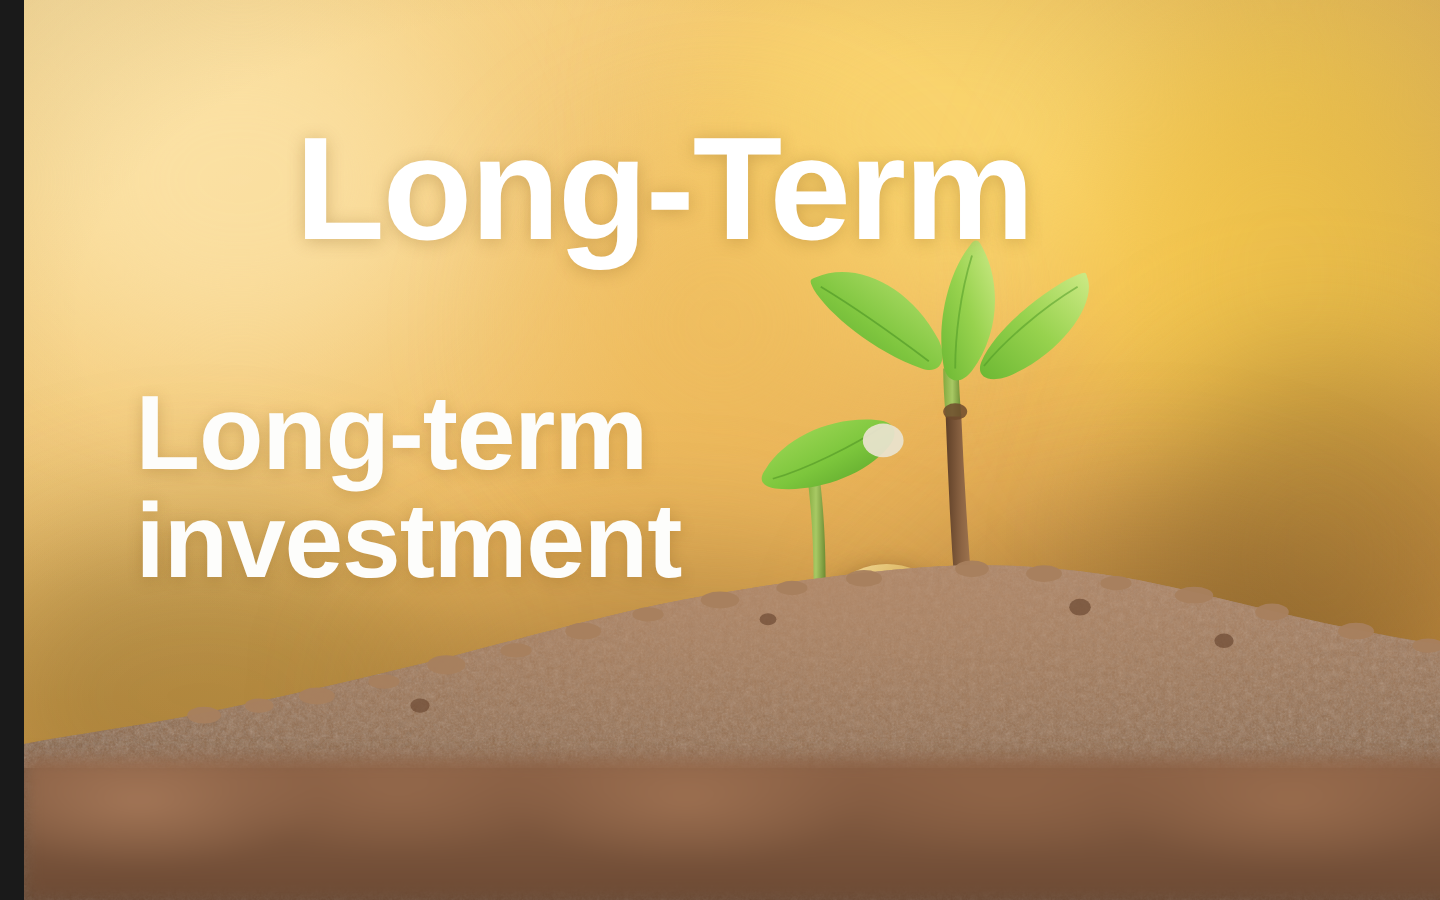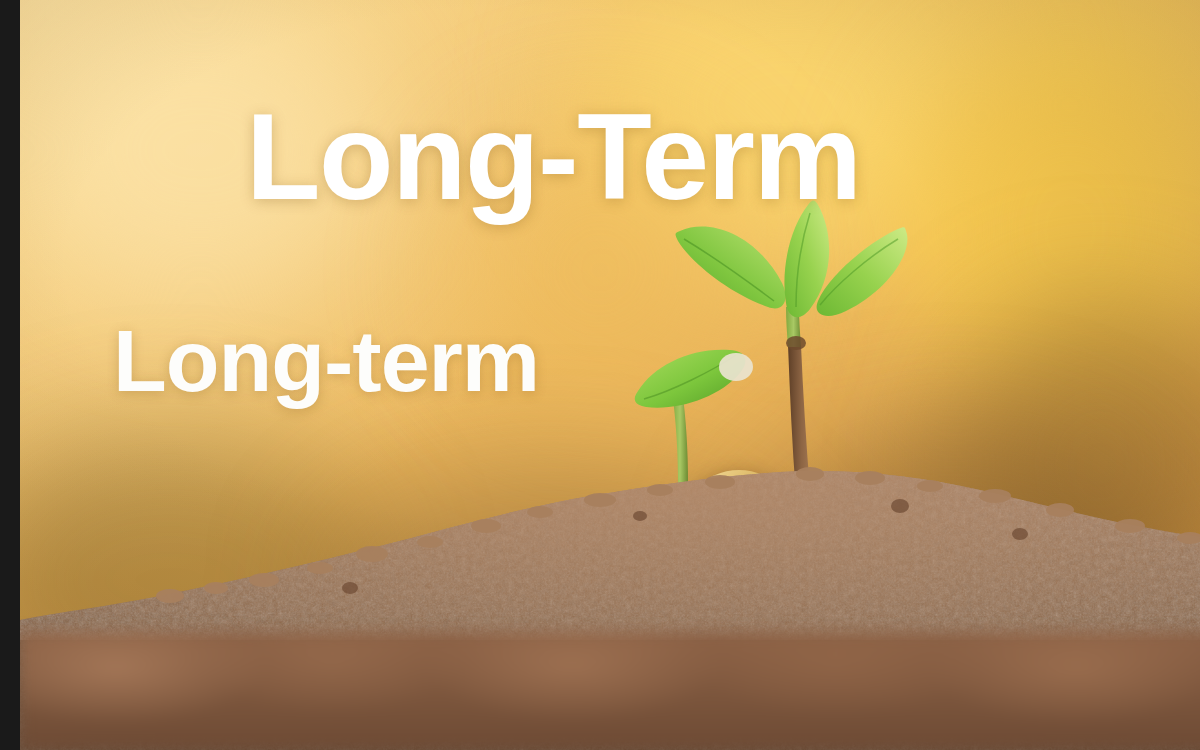--- a/index.html
+++ b/index.html
@@ -331,15 +331,16 @@
           <ellipse cx="1000" cy="74" rx="8" ry="6"></ellipse>
       </g>
     </svg>
   </div>
   <div class="soil-fg"></div>
 
   <div class="headline">Long-Term</div>
 
   <div class="subhead">
     <span>Long-term</span>
+    <span>investment</span>
   </div>
 
 </div>
 
 </body></html>

